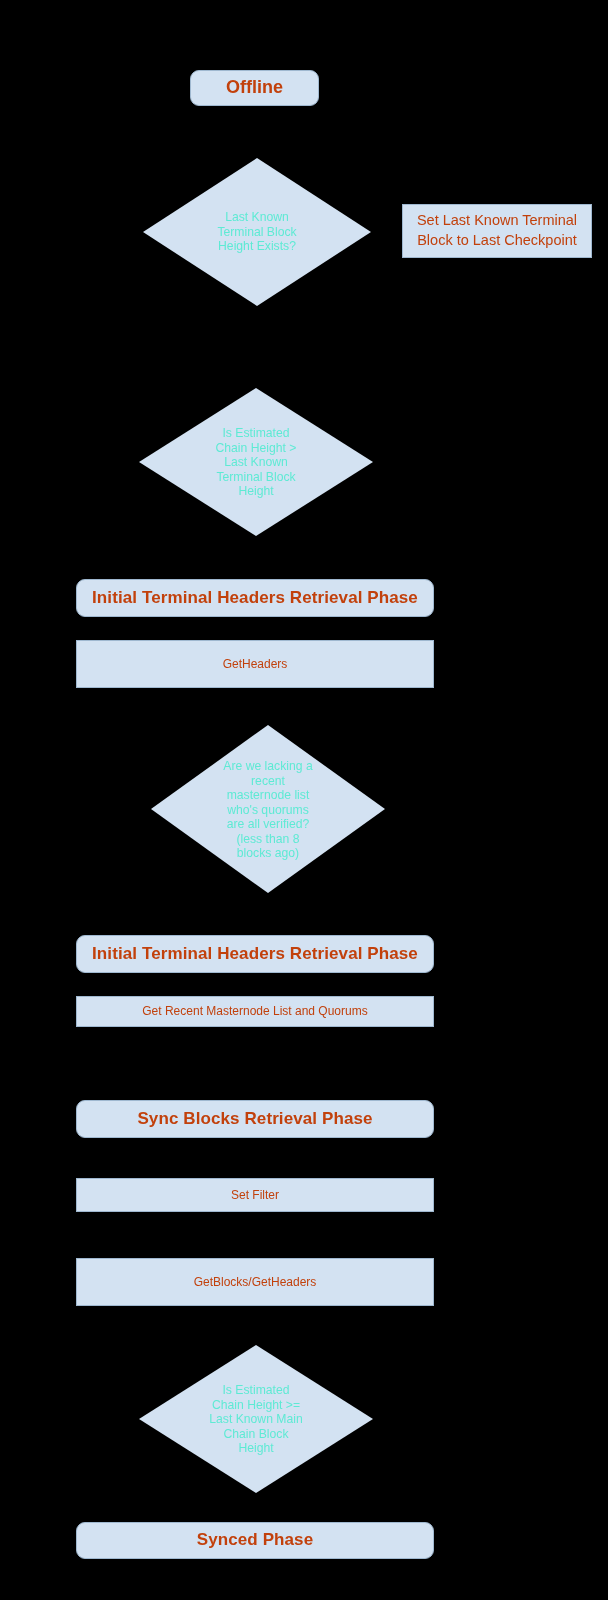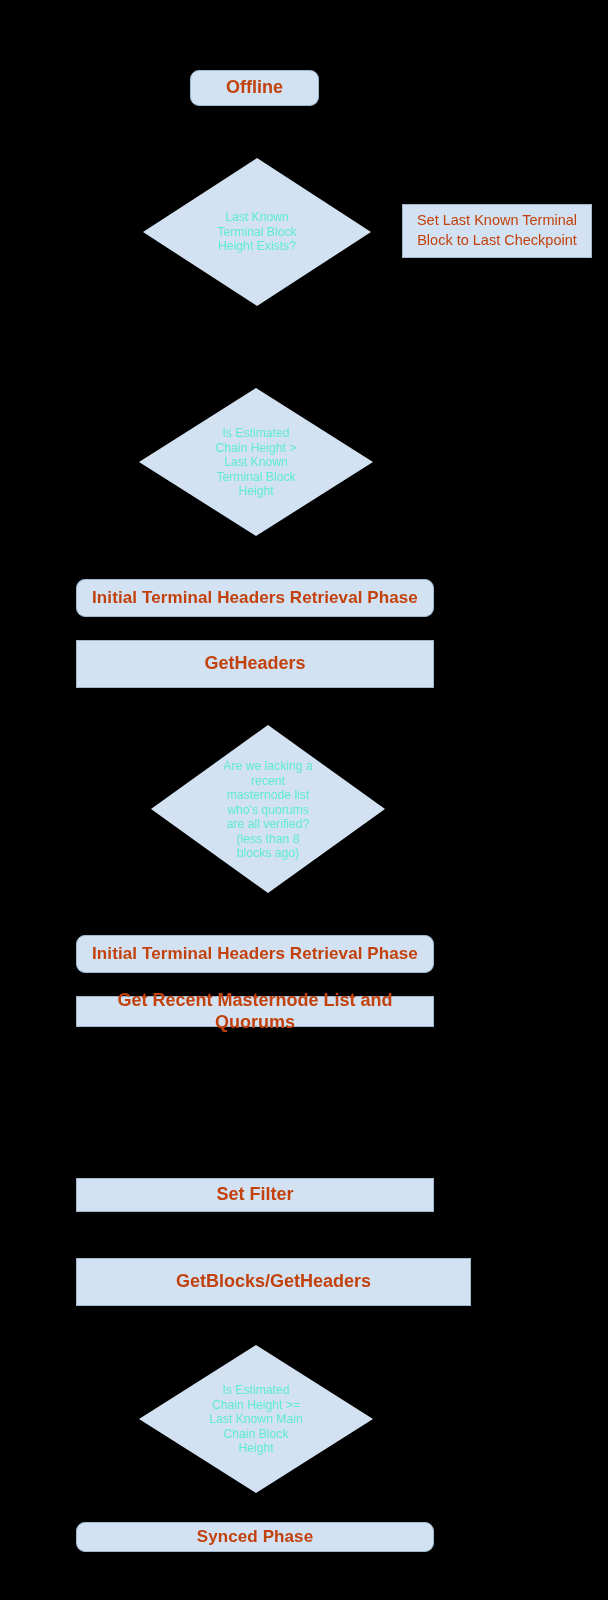--- a/index.html
+++ b/index.html
@@ -47,22 +47,22 @@
     display: block;
     line-height: 1.18;
     padding: 0 8px;
   }
   .phase .label {
     font-weight: bold;
     font-size: 17px;
     letter-spacing: 0.1px;
   }
   .action .label {
-    font-weight: bold;
-    font-size: 18px;
+    font-weight: normal;
+    font-size: 12px;
   }
   .title .label {
     font-weight: bold;
     font-size: 18px;
   }
   .sidebox .label {
     font-weight: normal;
     font-size: 14.5px;
     line-height: 1.35;
   }
@@ -142,35 +142,38 @@
   </div>
 
   <div class="node box rounded phase" style="left:76px; top:935px; width:358px; height:38px;">
     <span class="label">Initial Terminal Headers Retrieval Phase</span>
   </div>
 
   <div class="node box square action" style="left:76px; top:996px; width:358px; height:31px;">
     <span class="label">Get Recent Masternode List and Quorums</span>
   </div>
 
+  <div class="node box rounded phase" style="left:76px; top:1100px; width:358px; height:38px;">
+    <span class="label">Sync Blocks Retrieval Phase</span>
+  </div>
 
   <div class="node box square action" style="left:76px; top:1178px; width:358px; height:34px;">
     <span class="label">Set Filter</span>
   </div>
 
-  <div class="node box square action" style="left:76px; top:1258px; width:395px; height:48px;">
+  <div class="node box square action" style="left:76px; top:1258px; width:358px; height:48px;">
     <span class="label">GetBlocks/GetHeaders</span>
   </div>
 
   <div class="diamond" style="left:139px; top:1345px; width:234px; height:148px;">
     <div class="shape"></div>
     <div class="label" style="top:38px; width:130px;">Is Estimated
 Chain Height &gt;=
 Last Known Main
 Chain Block
 Height</div>
   </div>
 
-  <div class="node box rounded phase" style="left:76px; top:1522px; width:358px; height:30px;">
+  <div class="node box rounded phase" style="left:76px; top:1522px; width:358px; height:37px;">
     <span class="label">Synced Phase</span>
   </div>
 
 </div>
 
 </body></html>

